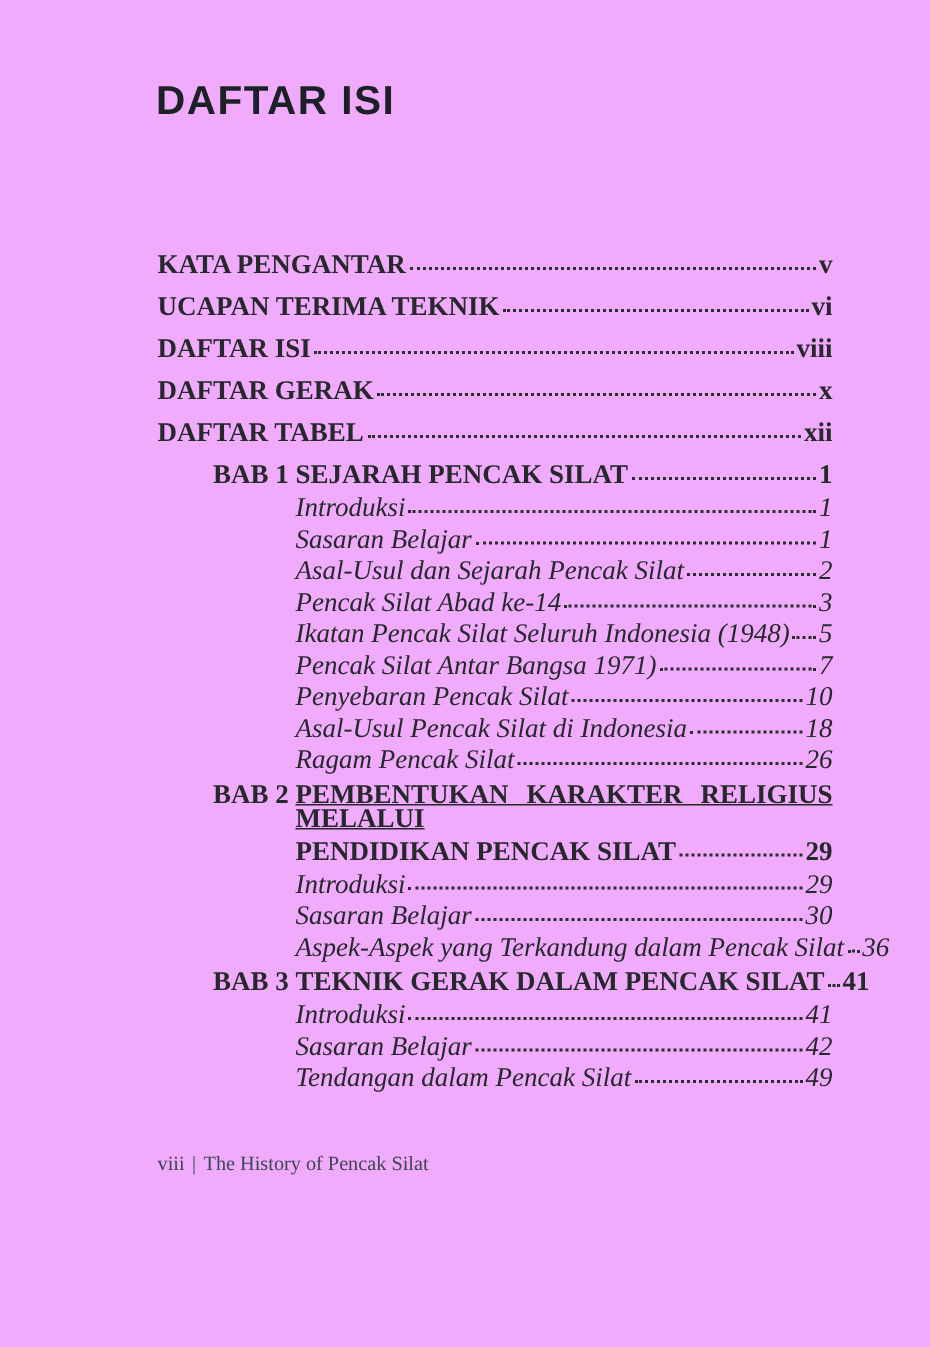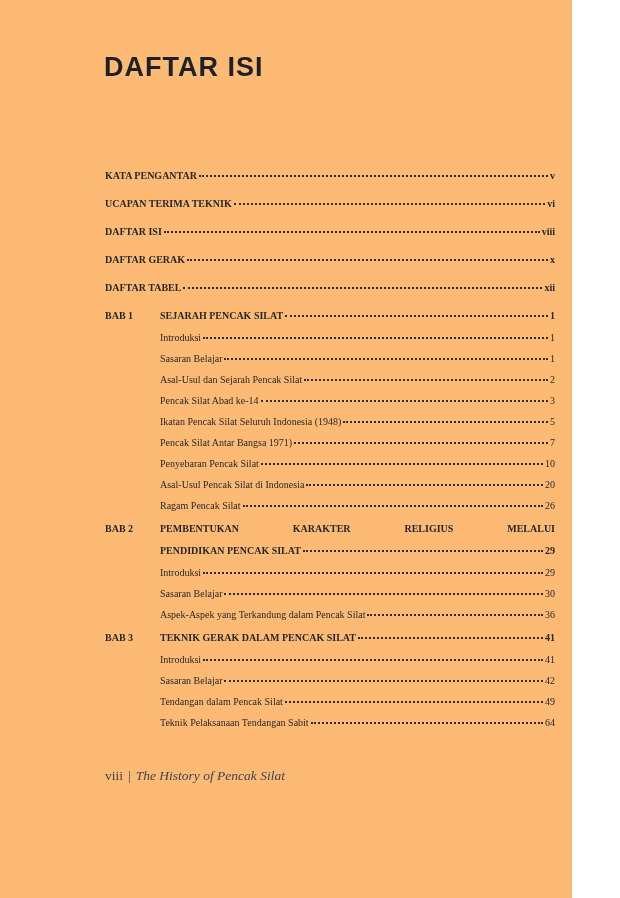--- a/index.html
+++ b/index.html
@@ -1,75 +1,76 @@
 <!DOCTYPE html>
 <html><head>
 <meta charset="utf-8">
 <style>
   html, body { margin: 0; padding: 0; background: #ffffff; }
   .page {
     position: relative;
-    width: 572px;
+    width: 620px;
     height: 898px;
-    background: #fdba74;
+    background: #f0abfc;
     font-family: "Liberation Serif", serif;
     color: #26282b;
     overflow: hidden;
   }
   .doc-title {
     position: absolute;
     top: 52px;
     left: 104px;
     font-family: "Liberation Sans", sans-serif;
     font-weight: 700;
     font-size: 27px;
     letter-spacing: 1px;
     color: #1c2027;
   }
   .toc {
     position: absolute;
     top: 168px;
     left: 105px;
     width: 450px;
-    font-size: 10px;
+    font-size: 18px;
   }
   .row { display: flex; align-items: baseline; line-height: 16px; }
   .r-front { margin-bottom: 12px; }
   .r-head  { margin-bottom: 6px; }
-  .r-sub   { margin-bottom: 5px; }
-  .chapter { margin-top: 7px; }
+  .r-sub   { margin-bottom: 5px; font-style: italic; }
+  .chapter { margin-top: 7px; margin-left: 37px; }
   .lbl { flex: none; width: 55px; font-weight: 700; }
   .indent { padding-left: 55px; }
   .t { white-space: nowrap; }
   .b { font-weight: 700; }
   .just {
     flex: 1 1 auto;
     display: block;
     white-space: normal;
     text-align: justify;
     text-align-last: justify;
+    text-decoration: underline;
   }
   .dots {
     flex: 1 1 auto;
     min-width: 8px;
     margin: 0 2px;
     border-bottom: 2px dotted #2b2d30;
     position: relative;
     top: -2px;
   }
   .pg { flex: none; }
   .footer {
     position: absolute;
     top: 768px;
     left: 105px;
     font-size: 13.5px;
     color: #3e4450;
   }
   .footer .sep { margin: 0 5px; }
-  .footer .it { font-style: italic; }
+  .footer .it { }
 </style>
 </head>
 <body>
 
 <div class="page">
 
   <div class="doc-title">DAFTAR ISI</div>
 
   <div class="toc">
 
@@ -139,21 +140,21 @@
         </div>
       </div>
       <div class="row r-sub indent">
         <span class="t">Penyebaran Pencak Silat</span>
         <span class="dots"></span>
         <span class="pg">10</span>
       </div>
       <div class="row r-sub indent">
         <span class="t">Asal-Usul Pencak Silat di Indonesia</span>
         <span class="dots"></span>
-        <span class="pg">20</span>
+        <span class="pg">18</span>
       </div>
       <div class="row r-sub indent">
         <span class="t">Ragam Pencak Silat</span>
         <span class="dots"></span>
         <span class="pg">26</span>
       </div>
     </div>
 
     <div class="chapter">
       <div class="row r-head">
@@ -197,25 +198,20 @@
       <div class="row r-sub indent">
         <span class="t">Sasaran Belajar</span>
         <span class="dots"></span>
         <span class="pg">42</span>
       </div>
       <div class="row r-sub indent">
         <span class="t">Tendangan dalam Pencak Silat</span>
         <span class="dots"></span>
         <span class="pg">49</span>
       </div>
-      <div class="row r-sub indent">
-        <span class="t">Teknik Pelaksanaan Tendangan Sabit</span>
-        <span class="dots"></span>
-        <span class="pg">64</span>
-      </div>
     </div>
 
   </div>
 
   <div class="footer">
     <span>viii</span><span class="sep">|</span><span class="it">The History of Pencak Silat</span>
   </div>
 
 </div>
 

